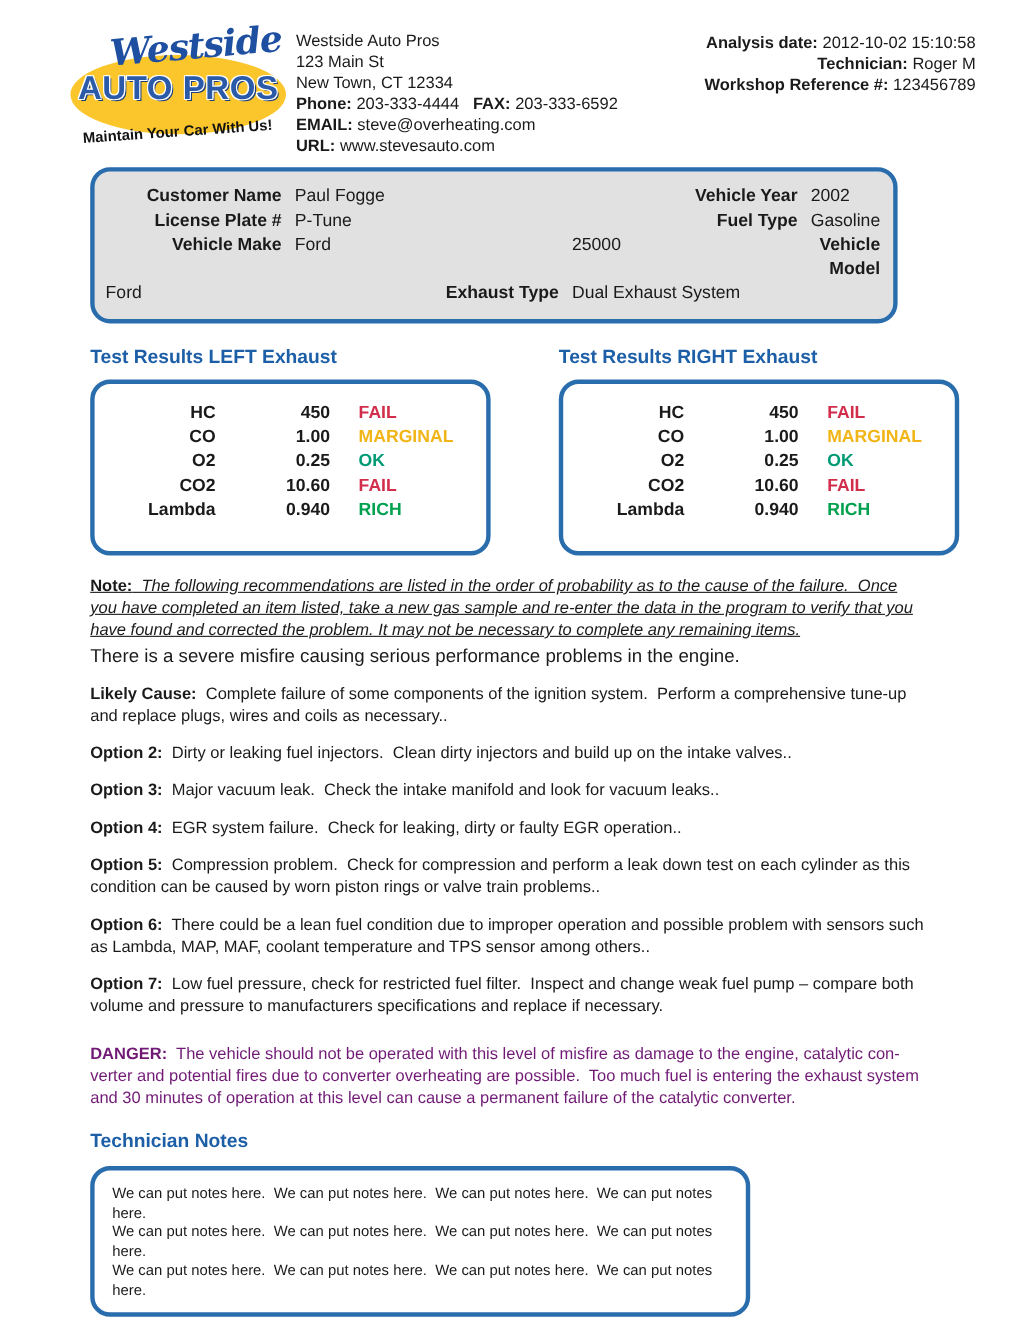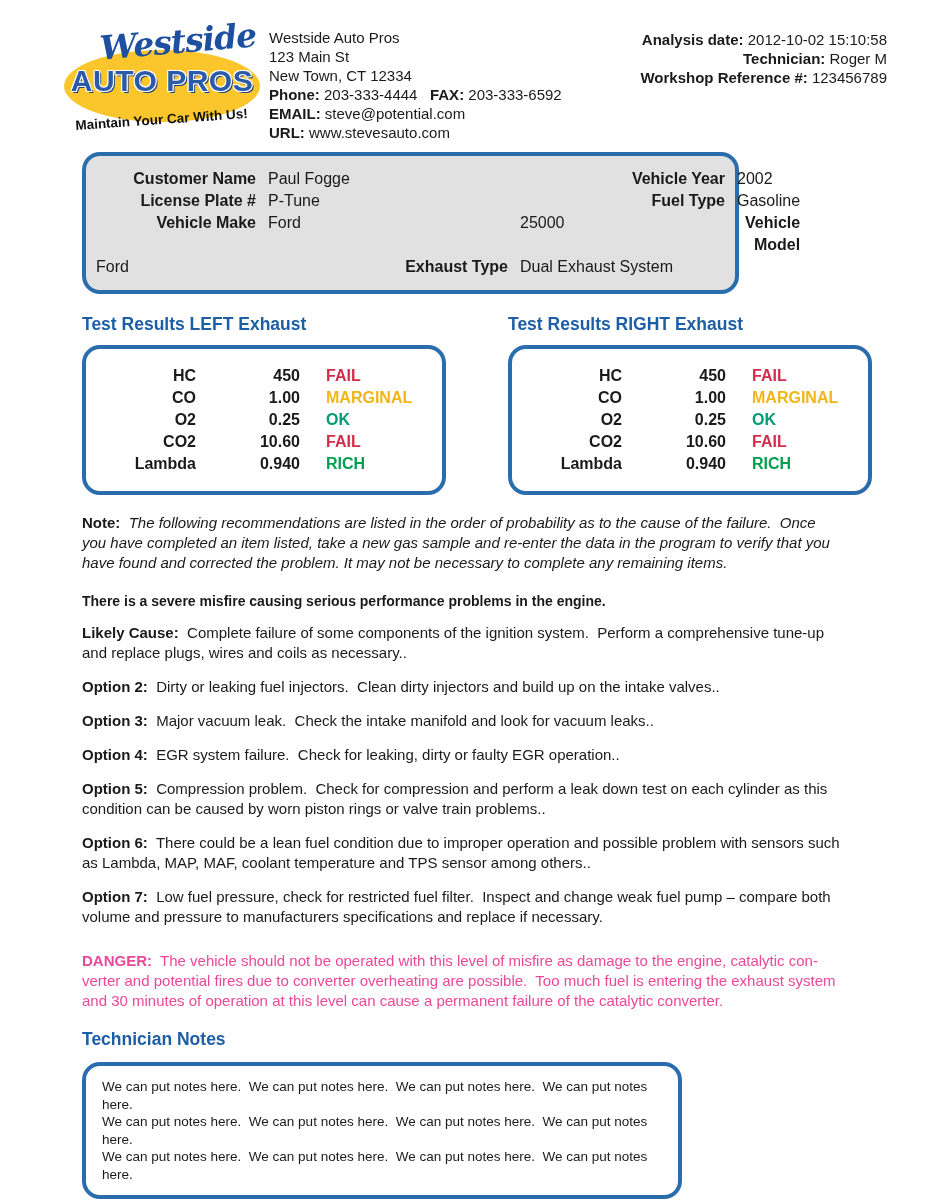--- a/index.html
+++ b/index.html
@@ -23,41 +23,41 @@
   .biz { padding-top:8px; font-size:15px; line-height:19px; }
   .biz b { font-weight:bold; }
   .analysis { margin-left:auto; padding-top:10px; font-size:15px; line-height:19px; text-align:right; }
   .analysis b { font-weight:bold; }
 
   
   .section-title { color:var(--heading-blue,#1d5fa7); font-size:17.5px; font-weight:bold; }
   .rbox { border:4px solid var(--box-border-blue,#2a6dad); border-radius:18px; background:#fff; }
 
   .cust-title { margin-top:16px; }
-  .cust-box { margin-top:10px; background:var(--box-gray-bg,#e1e1e1); width:657px; padding:12px 20px 12px 10px; }
+  .cust-box { margin-top:10px; background:var(--box-gray-bg,#e1e1e1); width:734px; padding:12px 20px 12px 10px; }
   .cust-grid { display:grid; grid-template-columns:160px 240px 205px 1fr; column-gap:12px; row-height:22px; }
   .cust-grid .lbl { font-weight:bold; text-align:right; font-size:16px; line-height:22px; }
   .cust-grid .val { font-size:16px; line-height:22px; }
 
   
   .tr-titles { display:flex; margin-top:20px; }
   .tr-title-left { width:426px; }
   .tr-row { display:flex; margin-top:10px; gap:62px; }
-  .test-box { width:364px; padding:16px 14px 16px 14px; }
+  .test-box { width:364px; padding:16px 14px 26px 14px; }
   .test-grid { display:grid; grid-template-columns:96px 104px 1fr; row-gap:0; }
   .test-grid .p { font-weight:bold; font-size:16px; line-height:22px; text-align:right; }
   .test-grid .v { font-weight:bold; font-size:16px; line-height:22px; text-align:right; }
   .test-grid .s { font-weight:bold; font-size:16px; line-height:22px; padding-left:26px; }
 
   
   .para { margin-top:14px; font-size:15px; line-height:20px; width:805px; }
   .para .plabel { font-weight:bold; }
   .para .ptext { white-space:pre-wrap; }
   .note-text { font-style:italic; }
-  .headline { margin-top:20px; font-size:14px; font-weight:bold; }
+  .headline { margin-top:4px; font-size:17px; font-weight:normal; }
   .danger { margin-top:24px; }
 
   .tech-title { margin-top:18px; }
   .notes-box { margin-top:12px; width:600px; padding:12px 16px; }
   .notes-line { font-size:13.5px; line-height:17.5px; white-space:pre-wrap; }
 
   
   .footer-row { display:flex; align-items:flex-end; }
 </style>
 </head>
@@ -70,21 +70,21 @@
       <div class="logo-ellipse"></div>
       <div class="logo-script">Westside</div>
       <div class="logo-main">AUTO PROS</div>
       <div class="logo-tagline">Maintain Your Car With Us!</div>
     </div>
     <div class="biz">
       <div>Westside Auto Pros</div>
       <div>123 Main St</div>
       <div>New Town, CT 12334</div>
       <div><b>Phone:</b> <span>203-333-4444</span>&nbsp;&nbsp; <b>FAX:</b> <span>203-333-6592</span></div>
-      <div><b>EMAIL:</b> <span>steve@potential.com</span></div>
+      <div><b>EMAIL:</b> <span>steve@overheating.com</span></div>
       <div><b>URL:</b> <span>www.stevesauto.com</span></div>
     </div>
     <div class="analysis">
       <div><b>Analysis date:</b> <span>2012-10-02 15:10:58</span></div>
       <div><b>Technician:</b> <span>Roger M</span></div>
       <div><b>Workshop Reference #:</b> <span>123456789</span></div>
     </div>
   </div>
 
   <div class="rbox cust-box">
@@ -150,39 +150,39 @@
         <div class="p">CO2</div>
         <div class="v">10.60</div>
         <div class="s" style="color: rgb(210, 46, 76);">FAIL</div>
         <div class="p">Lambda</div>
         <div class="v">0.940</div>
         <div class="s" style="color: rgb(0, 161, 78);">RICH</div>
       </div>
     </div>
   </div>
 
-  <p class="para" style="margin-top:18px;"><span class="plabel">Note:</span><span class="ptext note-text">  The following recommendations are listed in the order of probability as to the cause of the failure.  Once
+  <p class="para" style="margin-top:18px;text-decoration:underline;"><span class="plabel">Note:</span><span class="ptext note-text">  The following recommendations are listed in the order of probability as to the cause of the failure.  Once
 you have completed an item listed, take a new gas sample and re-enter the data in the program to verify that you
 have found and corrected the problem. It may not be necessary to complete any remaining items.</span></p>
 
   <div class="headline">There is a severe misfire causing serious performance problems in the engine.</div>
 
   <p class="para"><span class="plabel">Likely Cause:</span><span class="ptext">  Complete failure of some components of the ignition system.  Perform a comprehensive tune-up
 and replace plugs, wires and coils as necessary..</span></p>
   <p class="para"><span class="plabel">Option 2:</span><span class="ptext">  Dirty or leaking fuel injectors.  Clean dirty injectors and build up on the intake valves..</span></p>
   <p class="para"><span class="plabel">Option 3:</span><span class="ptext">  Major vacuum leak.  Check the intake manifold and look for vacuum leaks..</span></p>
   <p class="para"><span class="plabel">Option 4:</span><span class="ptext">  EGR system failure.  Check for leaking, dirty or faulty EGR operation..</span></p>
   <p class="para"><span class="plabel">Option 5:</span><span class="ptext">  Compression problem.  Check for compression and perform a leak down test on each cylinder as this
 condition can be caused by worn piston rings or valve train problems..</span></p>
   <p class="para"><span class="plabel">Option 6:</span><span class="ptext">  There could be a lean fuel condition due to improper operation and possible problem with sensors such
 as Lambda, MAP, MAF, coolant temperature and TPS sensor among others..</span></p>
   <p class="para"><span class="plabel">Option 7:</span><span class="ptext">  Low fuel pressure, check for restricted fuel filter.  Inspect and change weak fuel pump – compare both
 volume and pressure to manufacturers specifications and replace if necessary.</span></p>
 
-  <p class="para danger" style="color: #ec4899;"><span class="plabel">DANGER:</span><span class="ptext">  The vehicle should not be operated with this level of misfire as damage to the engine, catalytic con-
+  <p class="para danger" style="color: #701a75;"><span class="plabel">DANGER:</span><span class="ptext">  The vehicle should not be operated with this level of misfire as damage to the engine, catalytic con-
 verter and potential fires due to converter overheating are possible.  Too much fuel is entering the exhaust system
 and 30 minutes of operation at this level can cause a permanent failure of the catalytic converter.</span></p>
 
   <div class="section-title tech-title">Technician Notes</div>
 
   <div class="footer-row">
     <div class="rbox notes-box">
       <div class="notes-line">We can put notes here.  We can put notes here.  We can put notes here.  We can put notes here.</div>
       <div class="notes-line">We can put notes here.  We can put notes here.  We can put notes here.  We can put notes here.</div>
       <div class="notes-line">We can put notes here.  We can put notes here.  We can put notes here.  We can put notes here.</div>

